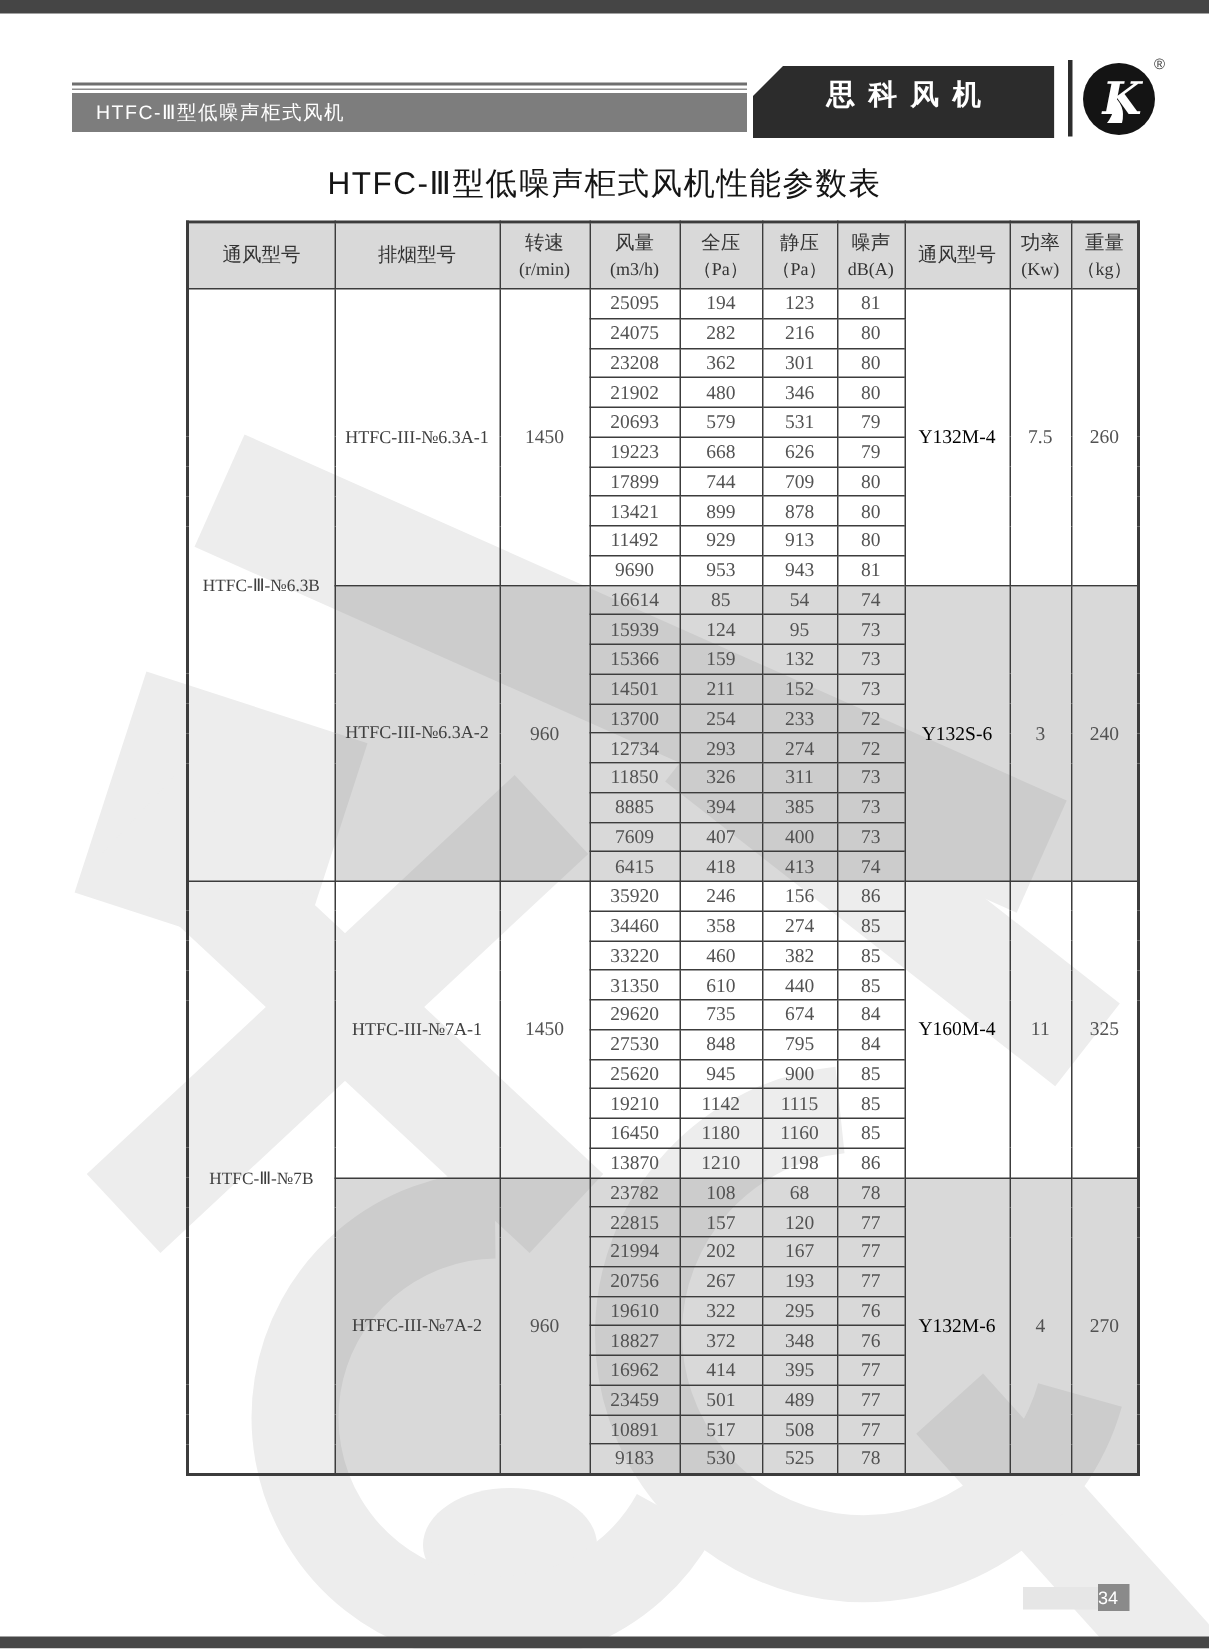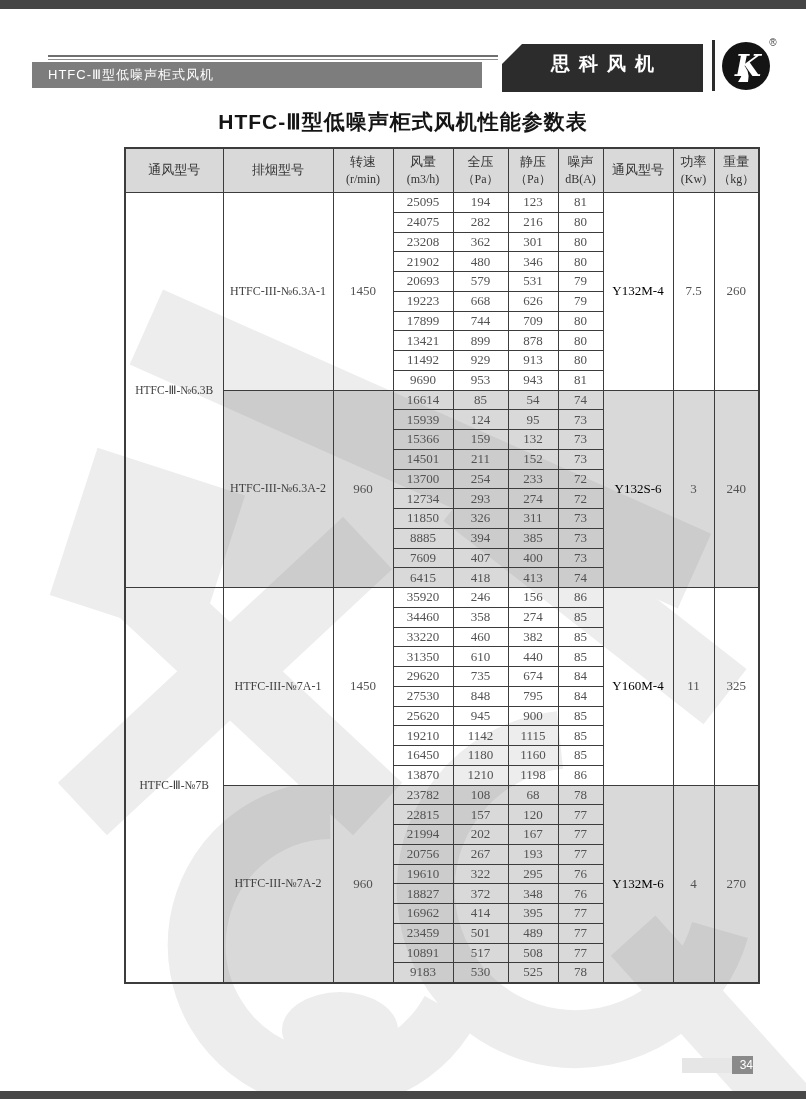--- a/index.html
+++ b/index.html
@@ -11,36 +11,36 @@
   .scan-edge-top    { position:absolute; left:0; top:0;      width:806px; height:9px;  background:#454545; }
   .scan-edge-bottom { position:absolute; left:0; top:1091px; width:806px; height:8px;  background:#474747; }
 
   
   .watermark { position:absolute; left:0; top:0; width:806px; height:1099px; z-index:0; }
 
   
   .series-line1 { position:absolute; left:48px; top:55px; width:450px; height:2px; background:#6f6f6f; z-index:2; }
   .series-line2 { position:absolute; left:48px; top:59px; width:450px; height:1px; background:#8d8d8d; z-index:2; }
   .series-bar {
-    position:absolute; left:32px; top:62px; width:450px; height:26px; background:#7d7d7d;
+    position:absolute; left:48px; top:62px; width:450px; height:26px; background:#7d7d7d;
     color:#ffffff; font-size:13px; line-height:26px; padding-left:16px; box-sizing:border-box;
     letter-spacing:1px; z-index:2;
   }
   .brand-box {
     position:absolute; left:502px; top:44px; width:201px; height:48px; background:#2c2c2c;
     clip-path:polygon(20px 0, 100% 0, 100% 100%, 0 100%, 0 20px);
     color:#ffffff; font-size:19px; font-weight:bold; letter-spacing:9px;
     text-align:center; line-height:40px; text-indent:9px; z-index:2;
   }
   .logo-divider { position:absolute; left:712px; top:40px; width:3px; height:51px; background:#2c2c2c; z-index:2; }
   .brand-logo   { position:absolute; left:719px; top:34px; width:62px; height:62px; z-index:2; }
 
   .page-title {
     position:absolute; left:0; top:108px; width:806px; text-align:center;
-    font-size:21px; font-weight:bold; color:#151515; letter-spacing:1px; z-index:2;
+    font-size:21px; font-weight:normal; color:#151515; letter-spacing:1px; z-index:2;
     font-family:"Liberation Sans", sans-serif;
   }
 
   
   .spec-table {
     position:absolute; left:88px; top:147px; width:634px; z-index:1;
     border-collapse:collapse; table-layout:fixed;
     border:2px solid #3c3c3c;
     font-family:"Liberation Serif", serif;
     margin-left:36px;
@@ -62,21 +62,21 @@
   .spec-table td.shade     { background:rgba(130,130,130,0.30); }
 
   
   .page-badge-track {
     position:absolute; left:682px; top:1058px; width:50px; height:15px;
     background:#e6e6e6; z-index:2;
   }
   .page-badge {
     position:absolute; left:732px; top:1056px; width:21px; height:18px;
     background:#8a8a8a; color:#ffffff; font-size:12px; line-height:18px;
-    text-align:right; z-index:2;
+    text-align:left; z-index:2;
   }
 </style>
 </head>
 <body>
 
 <svg class="watermark" viewBox="0 0 806 1099" xmlns="http://www.w3.org/2000/svg" aria-hidden="true">
   <g fill="#ededed">
     <rect x="70" y="468" width="155" height="155" transform="rotate(18 148 545)"></rect>
     <rect x="120" y="408" width="600" height="82" transform="rotate(24 420 450)"></rect>
     <rect x="30" y="640" width="390" height="72" transform="rotate(-43 225 676)"></rect>

